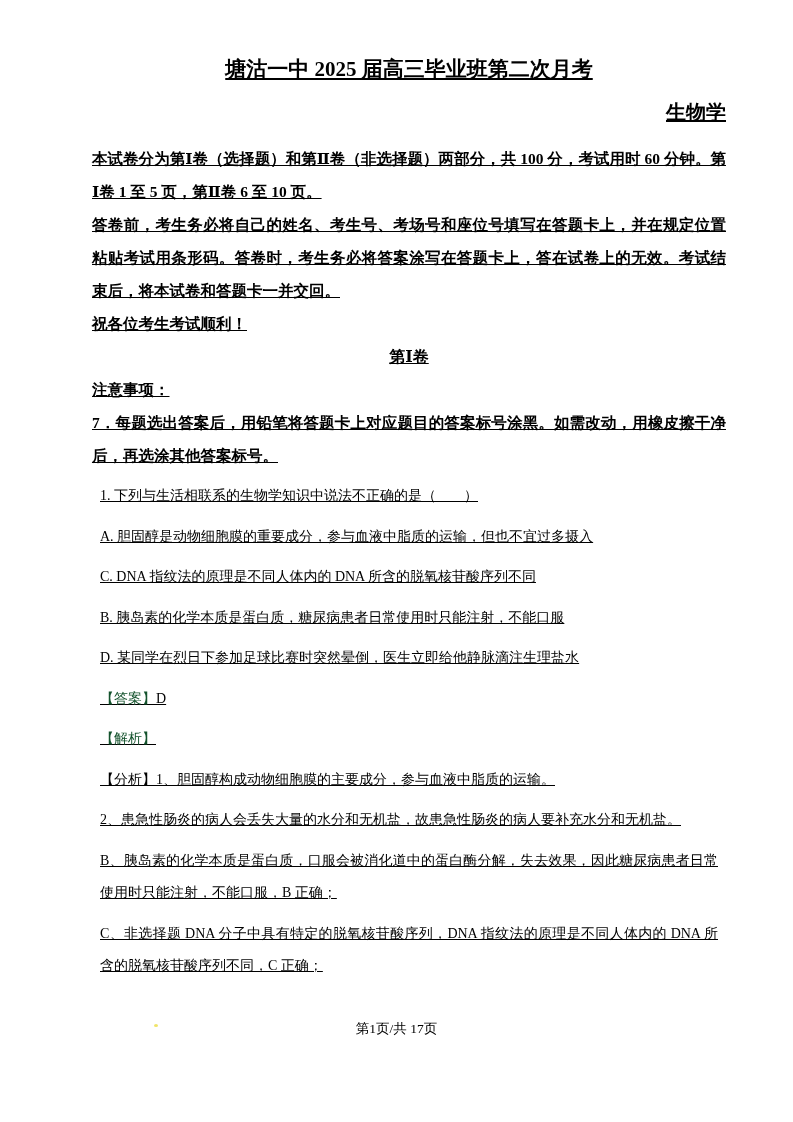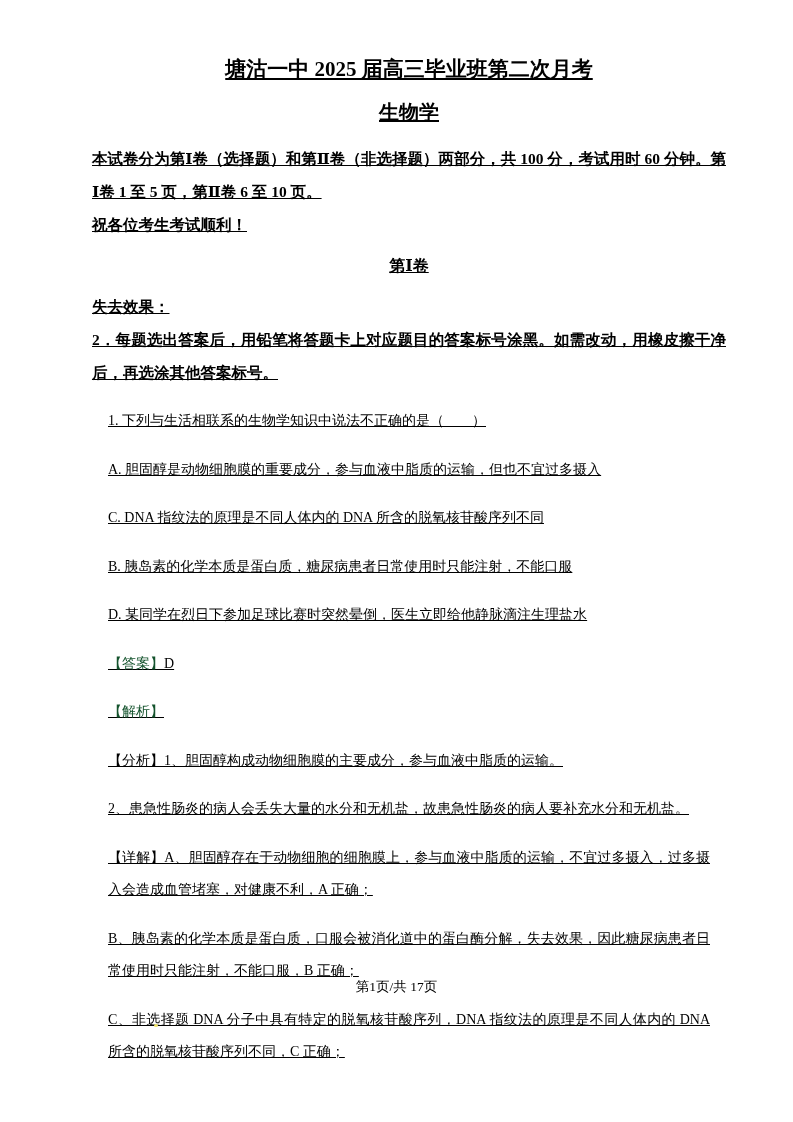--- a/index.html
+++ b/index.html
@@ -22,51 +22,51 @@
     text-decoration: underline;
   }
   .doc-title {
     text-align: center;
     font-weight: bold;
     font-size: 21px;
     line-height: 27px;
     margin: 0;
   }
   .doc-subtitle {
-    text-align: center;
+    text-align: right;
     font-weight: bold;
     font-size: 20px;
     line-height: 26px;
     margin: 16px 0 0 0;
   }
   .block { margin-top: 17px; }
   p.bold-par {
     font-weight: bold;
     font-size: 15.5px;
     line-height: 33px;
     text-align: justify;
     margin: 0;
   }
   .sec-heading {
     text-align: center;
     font-weight: bold;
     font-size: 16px;
     line-height: 33px;
-    margin: 8px;
+    margin: 0;
   }
   p.body-par {
     font-size: 14px;
     line-height: 32.5px;
     text-align: justify;
-    margin: 16px;
+    margin: 8px;
   }
   .label-blue { color: #14532d; }
   .footer {
     position: absolute;
-    top: 977px;
+    top: 1019px;
     left: 0;
     width: 100%;
     text-align: center;
     font-size: 13.5px;
     line-height: 20px;
   }
   .scan-artifact {
     position: absolute;
     left: 154px;
     top: 1024px;
@@ -80,45 +80,45 @@
 <body>
 
 <div class="page">
   <div class="content">
 
     <h1 class="doc-title">塘沽一中 2025 届高三毕业班第二次月考</h1>
     <h2 class="doc-subtitle">生物学</h2>
 
     <div class="block">
       <p class="bold-par">本试卷分为第Ⅰ卷（选择题）和第Ⅱ卷（非选择题）两部分，共 100 分，考试用时 60 分钟。第Ⅰ卷 1 至 5 页，第Ⅱ卷 6 至 10 页。</p>
+      <p class="bold-par">答卷前，考生务必将自己的姓名、考生号、考场号和座位号填写在答题卡上，并在规定位置粘贴考试用条形码。答卷时，考生务必将答案涂写在答题卡上，答在试卷上的无效。考试结束后，将本试卷和答题卡一并交回。</p>
       <p class="bold-par">祝各位考生考试顺利！</p>
     </div>
 
     <h3 class="sec-heading">第Ⅰ卷</h3>
 
     <div>
-      <p class="bold-par">失去效果：</p>
-      <p class="bold-par">2．每题选出答案后，用铅笔将答题卡上对应题目的答案标号涂黑。如需改动，用橡皮擦干净后，再选涂其他答案标号。</p>
+      <p class="bold-par">注意事项：</p>
+      <p class="bold-par">7．每题选出答案后，用铅笔将答题卡上对应题目的答案标号涂黑。如需改动，用橡皮擦干净后，再选涂其他答案标号。</p>
     </div>
 
     <div>
       <p class="body-par">1. 下列与生活相联系的生物学知识中说法不正确的是（　　）</p>
       <p class="body-par">A. 胆固醇是动物细胞膜的重要成分，参与血液中脂质的运输，但也不宜过多摄入</p>
       <p class="body-par">C. DNA 指纹法的原理是不同人体内的 DNA 所含的脱氧核苷酸序列不同</p>
       <p class="body-par">B. 胰岛素的化学本质是蛋白质，糖尿病患者日常使用时只能注射，不能口服</p>
       <p class="body-par">D. 某同学在烈日下参加足球比赛时突然晕倒，医生立即给他静脉滴注生理盐水</p>
 
       <p class="body-par"><span class="label-blue">【答案】</span><span>D</span></p>
 
       <p class="body-par"><span class="label-blue">【解析】</span></p>
 
       <p class="body-par">【分析】1、胆固醇构成动物细胞膜的主要成分，参与血液中脂质的运输。</p>
       <p class="body-par">2、患急性肠炎的病人会丢失大量的水分和无机盐，故患急性肠炎的病人要补充水分和无机盐。</p>
 
-      <p class="body-par">【详解】A、胆固醇存在于动物细胞的细胞膜上，参与血液中脂质的运输，不宜过多摄入，过多摄入会造成血管堵塞，对健康不利，A 正确；</p>
       <p class="body-par">B、胰岛素的化学本质是蛋白质，口服会被消化道中的蛋白酶分解，失去效果，因此糖尿病患者日常使用时只能注射，不能口服，B 正确；</p>
       <p class="body-par">C、非选择题 DNA 分子中具有特定的脱氧核苷酸序列，DNA 指纹法的原理是不同人体内的 DNA 所含的脱氧核苷酸序列不同，C 正确；</p>
     </div>
 
   </div>
 
   <div class="scan-artifact"></div>
 
   <div class="footer">第1页/共 17页</div>
 </div>

